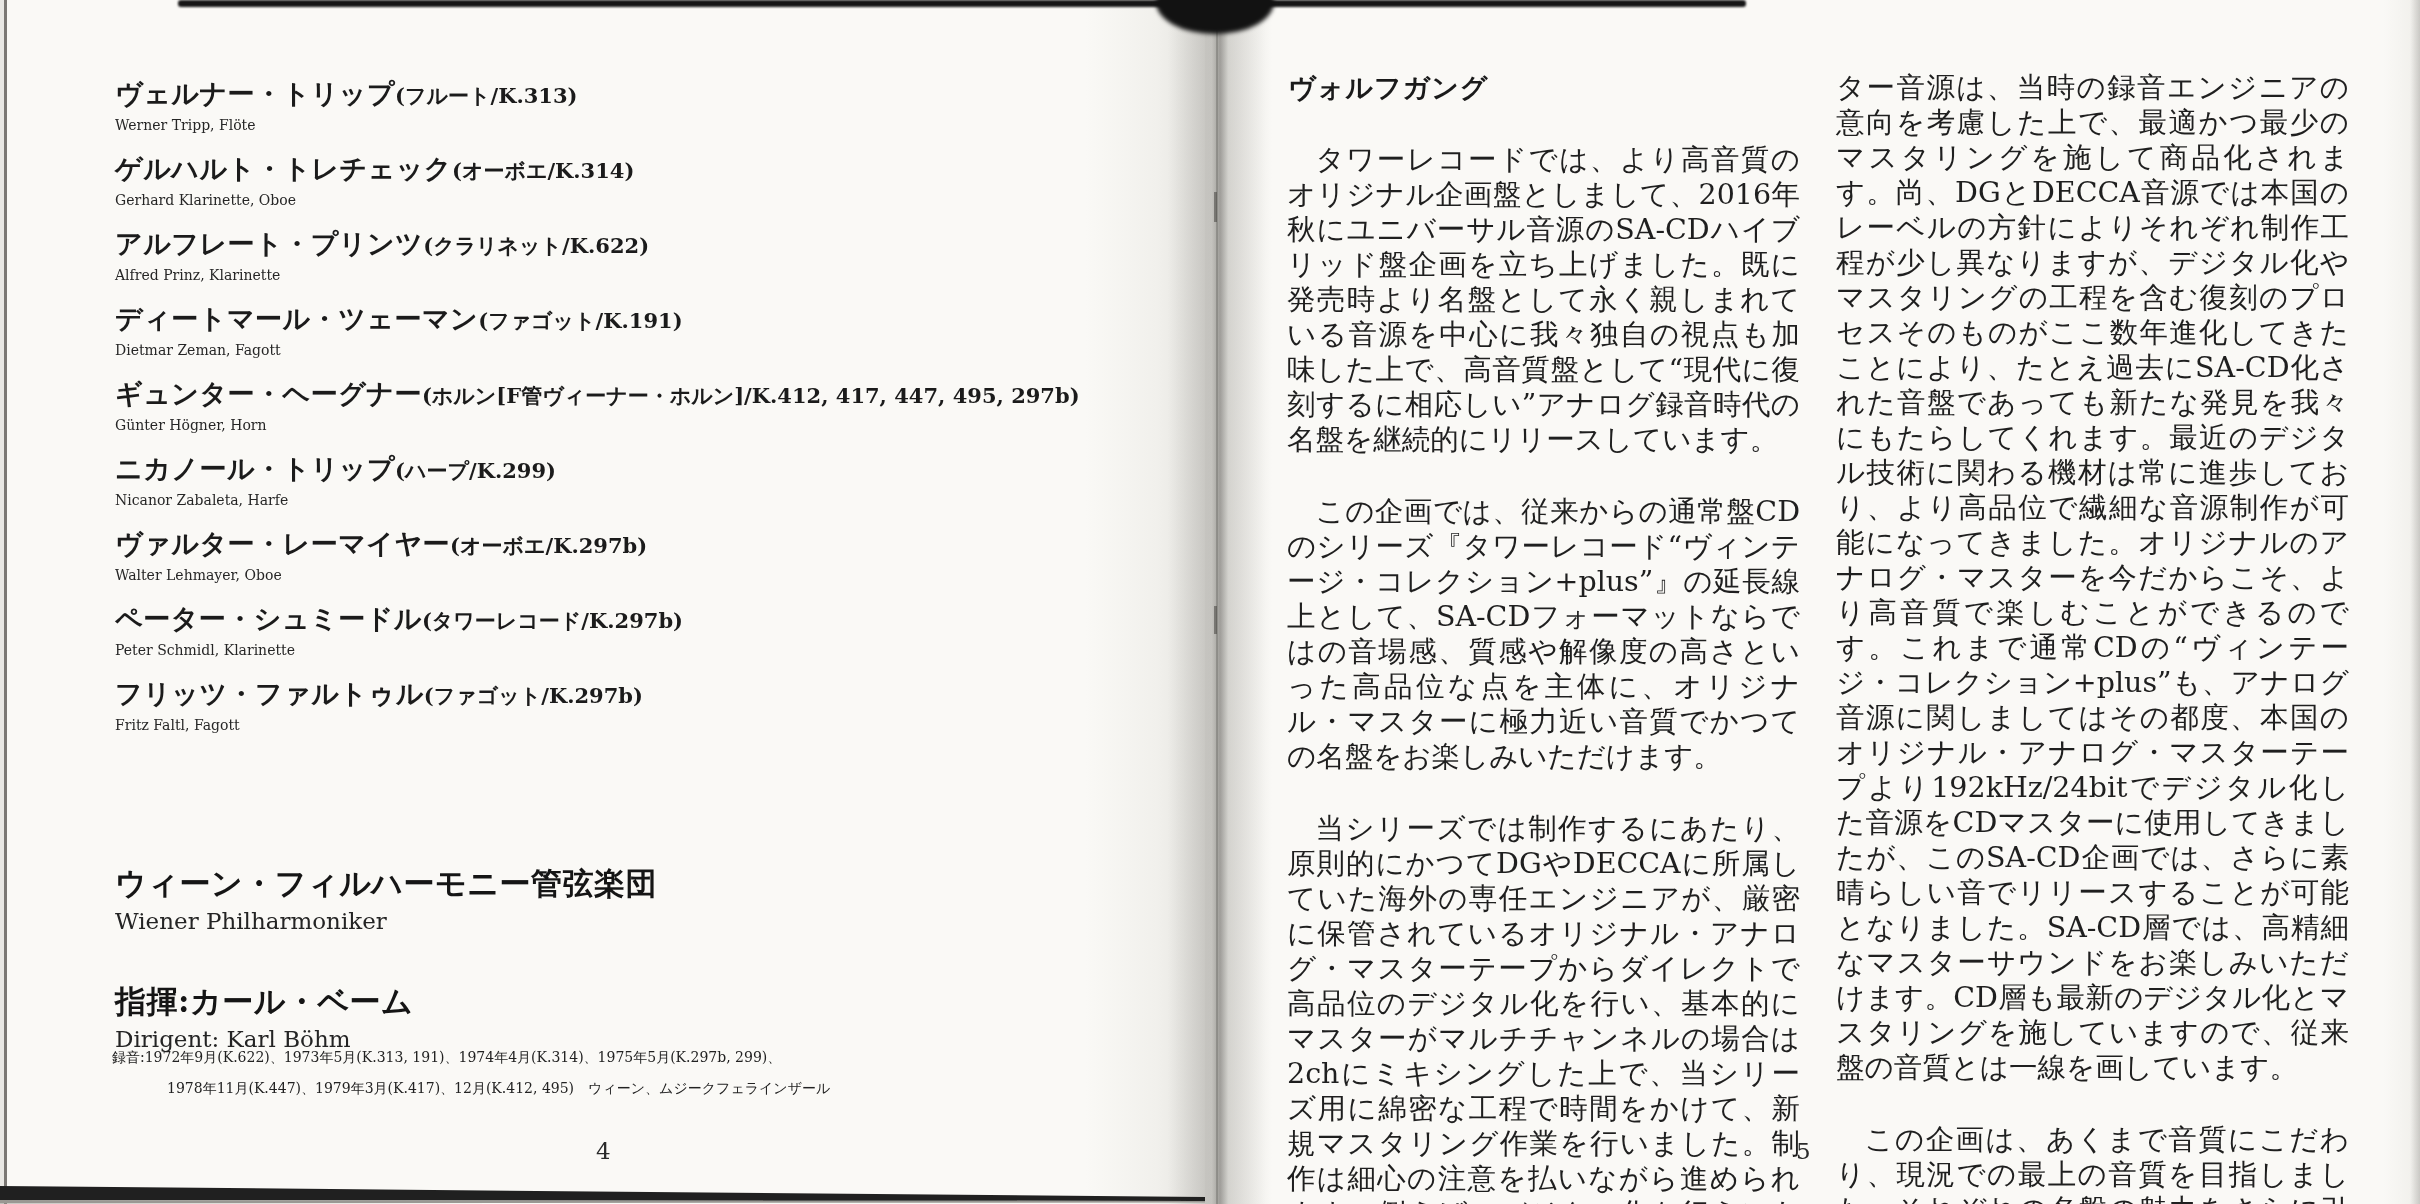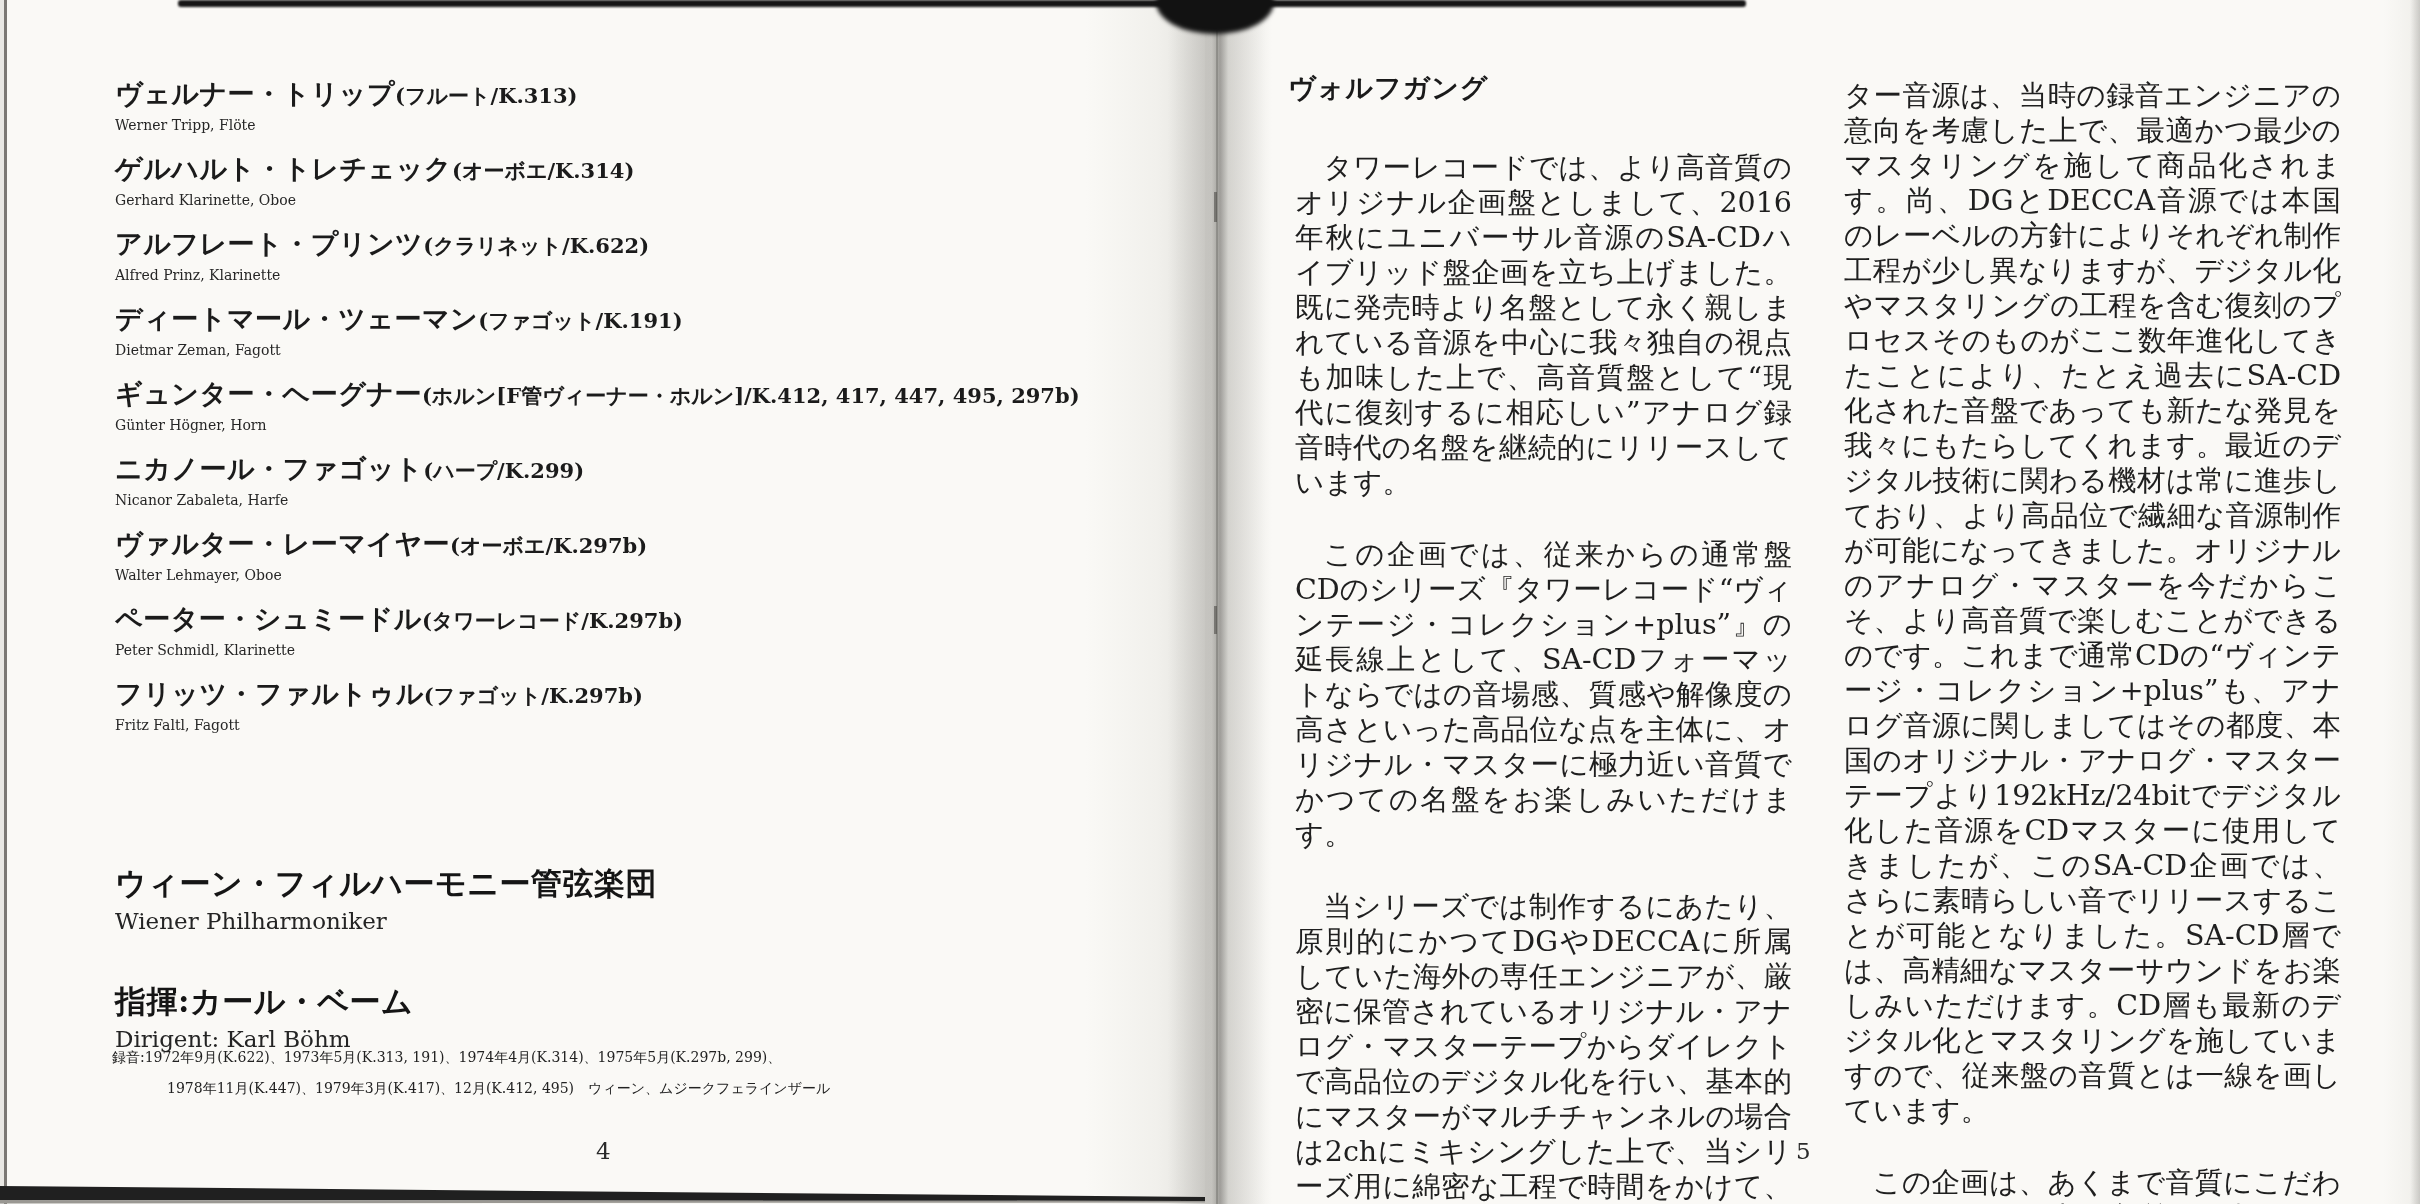--- a/index.html
+++ b/index.html
@@ -49,21 +49,21 @@
   .pagenum-left{left:596px;top:1138px;}
   .pagenum-right{left:1796px;top:1138px;}
 
   
   .rp-title{
     position:absolute;left:1288px;top:70px;
     font-family:"DejaVu Sans","Liberation Sans",sans-serif;
     font-size:27px;font-weight:700;letter-spacing:1px;color:#1a1a1a;white-space:nowrap;
   }
   .col{position:absolute;width:513px;font-size:28.5px;line-height:35px;text-align:justify;text-justify:inter-ideograph;color:#1f1f1f;}
-  .col p{margin:8px;text-indent:1em;}
+  .col p{margin:0;text-indent:1em;}
   .col p+p{margin-top:37px;}
   .col p.no-indent{text-indent:0;}
   .col1{left:1287px;top:142px;}
   .col2{left:1836px;top:70px;}
 </style>
 </head>
 <body>
 
 <div class="page page-left"></div>
 <div class="page page-right"></div>
@@ -95,21 +95,21 @@
   </div>
   <div class="performer-row">
     <span class="p-jp"><span>ディートマール・ツェーマン</span><span class="detail">(ファゴット/K.191)</span></span>
     <span class="p-en">Dietmar Zeman, Fagott</span>
   </div>
   <div class="performer-row">
     <span class="p-jp"><span>ギュンター・ヘーグナー</span><span class="detail">(ホルン[F管ヴィーナー・ホルン]/K.412, 417, 447, 495, 297b)</span></span>
     <span class="p-en">Günter Högner, Horn</span>
   </div>
   <div class="performer-row">
-    <span class="p-jp"><span>ニカノール・ファゴット</span><span class="detail">(ハープ/K.299)</span></span>
+    <span class="p-jp"><span>ニカノール・トリップ</span><span class="detail">(ハープ/K.299)</span></span>
     <span class="p-en">Nicanor Zabaleta, Harfe</span>
   </div>
   <div class="performer-row">
     <span class="p-jp"><span>ヴァルター・レーマイヤー</span><span class="detail">(オーボエ/K.297b)</span></span>
     <span class="p-en">Walter Lehmayer, Oboe</span>
   </div>
   <div class="performer-row">
     <span class="p-jp"><span>ペーター・シュミードル</span><span class="detail">(タワーレコード/K.297b)</span></span>
     <span class="p-en">Peter Schmidl, Klarinette</span>
   </div>

